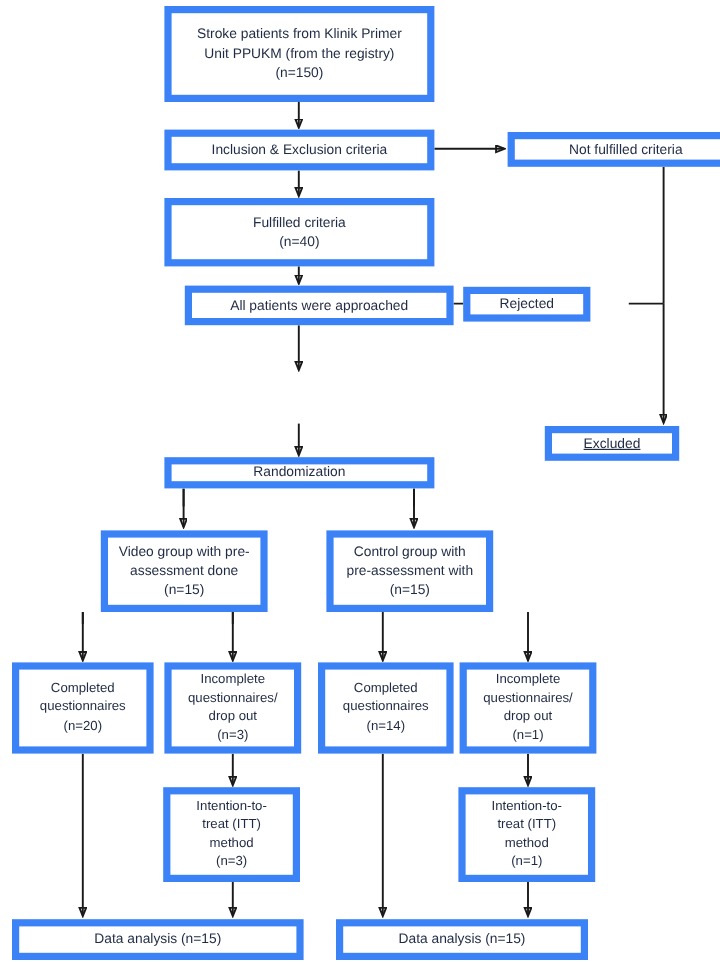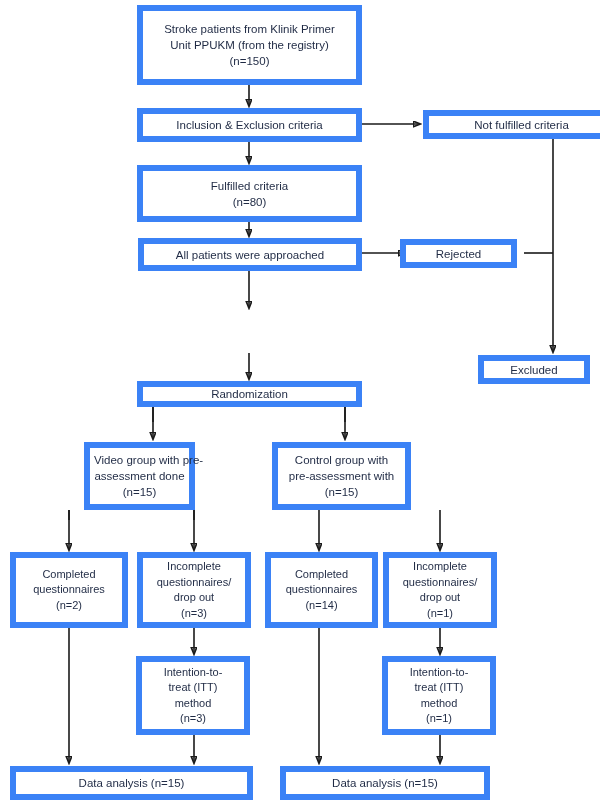--- a/index.html
+++ b/index.html
@@ -109,56 +109,56 @@
   <div class="node" style="left:137px; top:108px; width:225px; height:34px;">
     <span class="ln">Inclusion &amp; Exclusion criteria</span>
   </div>
 
   <div class="node" style="left:423px; top:110px; width:197px; height:29px;">
     <span class="ln">Not fulfilled criteria</span>
   </div>
 
   <div class="node" style="left:137px; top:165px; width:225px; height:57px;">
     <span class="ln">Fulfilled criteria</span>
-    <span class="ln">(n=80)</span>
-  </div>
-
-  <div class="node" style="left:138px; top:238px; width:224px; height:33px;">
+    <span class="ln">(n=40)</span>
+  </div>
+
+  <div class="node" style="left:154px; top:238px; width:224px; height:33px;">
     <span class="ln">All patients were approached</span>
   </div>
 
-  <div class="node" style="left:400px; top:239px; width:117px; height:29px;">
+  <div class="node" style="left:386px; top:239px; width:106px; height:29px;">
     <span class="ln">Rejected</span>
   </div>
 
-  <div class="node" style="left:478px; top:355px; width:112px; height:29px;">
+  <div class="node" style="left:454px; top:355px; width:112px; height:29px;text-decoration:underline;">
     <span class="ln">Excluded</span>
   </div>
 
 
   <div class="node" style="left:137px; top:381px; width:225px; height:26px;">
     <span class="ln">Randomization</span>
   </div>
 
-  <div class="node" style="left:84px; top:442px; width:111px; height:68px;">
+  <div class="node" style="left:84px; top:442px; width:139px; height:68px;">
     <span class="ln">Video group with pre-</span>
     <span class="ln">assessment done</span>
     <span class="ln">(n=15)</span>
   </div>
 
   <div class="node" style="left:272px; top:442px; width:139px; height:68px;text-align:center;">
     <span class="ln">Control group with</span>
     <span class="ln">pre-assessment with</span>
     <span class="ln">(n=15)</span>
   </div>
 
   <div class="node small" style="left:10px; top:552px; width:118px; height:76px;">
     <span class="ln">Completed</span>
     <span class="ln">questionnaires</span>
-    <span class="ln">(n=2)</span>
+    <span class="ln">(n=20)</span>
   </div>
 
   <div class="node small" style="left:137px; top:552px; width:114px; height:76px;">
     <span class="ln">Incomplete</span>
     <span class="ln">questionnaires/</span>
     <span class="ln">drop out</span>
     <span class="ln">(n=3)</span>
   </div>
 
   <div class="node small" style="left:265px; top:552px; width:113px; height:76px;">

